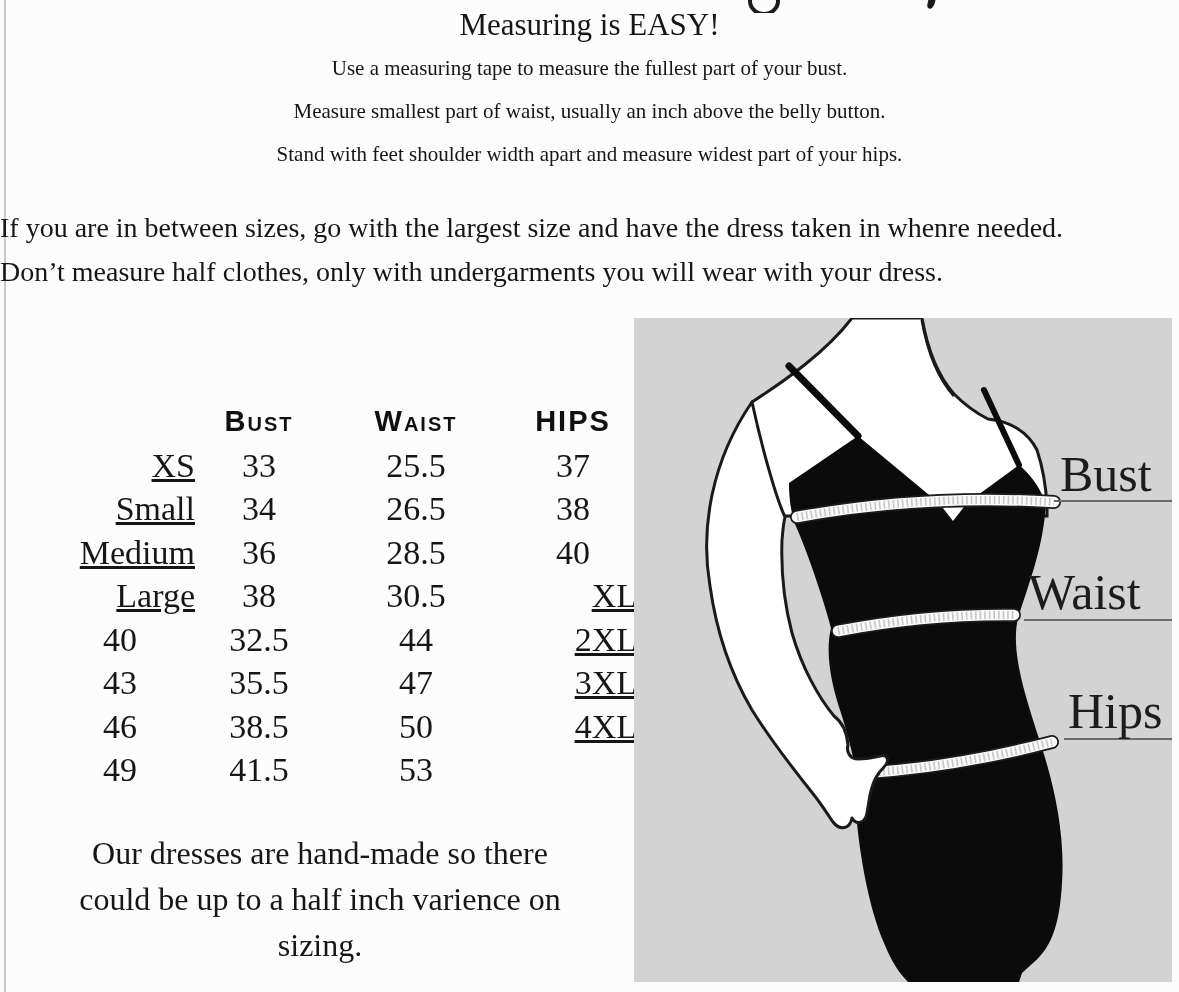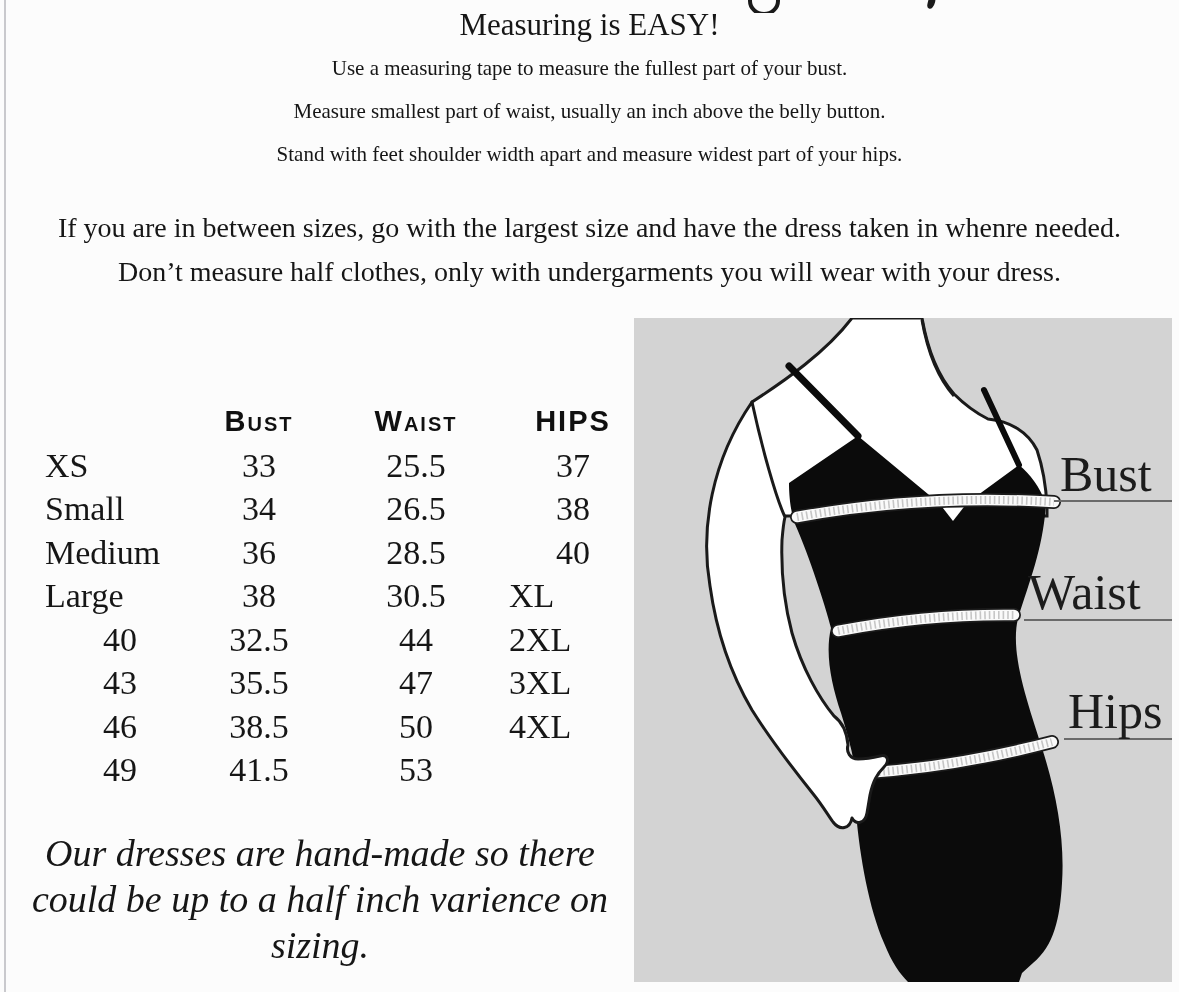--- a/index.html
+++ b/index.html
@@ -10,26 +10,26 @@
   }
   .edge-line{position:absolute;left:4px;top:0;width:2px;height:992px;background:#c9c9cd;}
   
   .crop-frag{position:absolute;left:0;top:0;width:100%;height:13px;overflow:hidden;}
   .frag-bowl{position:absolute;left:748px;top:-14px;width:24px;height:22px;border:4px solid #1a1a1a;border-radius:50%;}
   .frag-comma{position:absolute;left:928px;top:-5px;width:7px;height:14px;background:#1a1a1a;border-radius:50% 50% 60% 40%;transform:rotate(14deg);}
   
   .intro{position:absolute;left:0;top:2px;width:1179px;text-align:center;}
   .intro-title{font-size:31px;line-height:45px;}
   .intro-line{font-size:21px;line-height:43px;}
-  .advice{position:absolute;left:0;top:206px;width:1179px;text-align:center;font-size:28px;line-height:44px;}
-  .note{position:absolute;left:20px;top:830px;width:600px;text-align:center;font-size:38px;line-height:46px;font-style:italic;}
+  .advice{position:absolute;left:0;top:206px;width:1179px;text-align:left;font-size:28px;line-height:44px;}
+  .note{position:absolute;left:20px;top:830px;width:600px;text-align:center;font-size:32px;line-height:46px;}
   
   .size-table{position:absolute;left:45px;top:400px;display:grid;grid-template-columns:150px 128px 186px 128px;}
   .size-table .cell{height:43.5px;line-height:43.5px;font-size:34px;text-align:center;white-space:nowrap;}
-  .size-table .cell.size{text-align:left;}
+  .size-table .cell.size{text-align:right;text-decoration:underline;}
   .size-table .th{
     font-family:"Liberation Sans","DejaVu Sans",sans-serif;
     font-weight:bold;font-size:29px;font-variant:small-caps;letter-spacing:2px;color:#101010;
   }
   
   .figure{position:absolute;left:634px;top:318px;width:538px;height:664px;background:#d3d3d3;}
   .figure svg{position:absolute;left:0;top:0;}
   .fig-label{
     position:absolute;border-bottom:2px solid #6a6a6a;color:#1c1c1c;
     font-size:50px;white-space:nowrap;overflow:visible;

